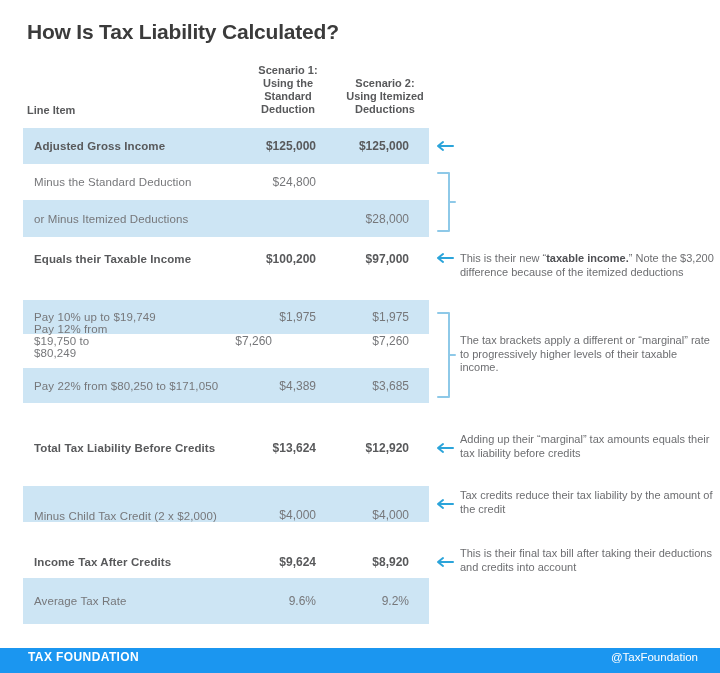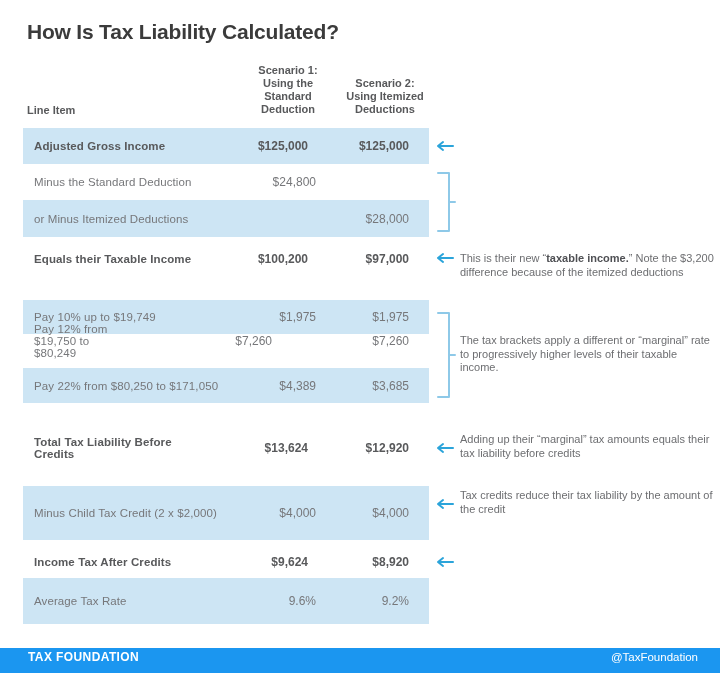--- a/index.html
+++ b/index.html
@@ -14,21 +14,21 @@
   .colhead{position:absolute;font-size:11px;font-weight:bold;color:#58595b;line-height:13px;}
   .colhead.center{text-align:center;white-space:pre-line;}
   .line-item-head{left:27px;top:104px;}
   .s1-head{left:228px;top:64px;width:120px;}
   .s2-head{left:325px;top:77px;width:120px;}
   .row{
     position:absolute;left:23px;width:406px;display:flex;align-items:center;
     box-sizing:border-box;padding:0 20px 0 11px;font-size:11.5px;color:#76777a;
   }
   .row.blue{background:#cde5f4;}
-  .row.emph{color:#58595b;font-weight:bold;gap:8px;}
+  .row.emph{color:#58595b;font-weight:bold;}
   .row .label{flex:1;letter-spacing:0.1px;}
   .row .v1{width:97px;text-align:right;font-size:12px;}
   .row .v2{width:93px;text-align:right;font-size:12px;}
   .ann{
     position:absolute;left:460px;width:254px;font-size:11px;line-height:13.5px;color:#6d6e71;
   }
   .ann b{color:#4f5054;}
   .marker{position:absolute;}
   .footer{
     position:absolute;left:0;top:648px;width:720px;height:25px;background:#1b96f0;
@@ -87,21 +87,21 @@
   <div class="row blue" style="top:368px;height:35px;">
     <span class="label">Pay 22% from $80,250 to $171,050</span>
     <span class="v1">$4,389</span>
     <span class="v2">$3,685</span>
   </div>
   <div class="row emph" style="top:430px;height:36px;">
     <span class="label">Total Tax Liability Before Credits</span>
     <span class="v1">$13,624</span>
     <span class="v2">$12,920</span>
   </div>
-  <div class="row blue" style="top:486px;height:54px;">
+  <div class="row blue" style="top:486px;height:36px;align-items:flex-end;">
     <span class="label">Minus Child Tax Credit (2 x $2,000)</span>
     <span class="v1">$4,000</span>
     <span class="v2">$4,000</span>
   </div>
   <div class="row emph" style="top:544px;height:36px;">
     <span class="label">Income Tax After Credits</span>
     <span class="v1">$9,624</span>
     <span class="v2">$8,920</span>
   </div>
   <div class="row blue" style="top:578px;height:46px;align-items:center;">
@@ -136,19 +136,20 @@
   </svg>
   <svg class="marker" style="left:434px;top:556px;" width="20" height="12" viewBox="0 0 20 12">
     <path d="M19 6 H5" stroke="#2ba4da" stroke-width="2" fill="none" stroke-linecap="round"></path>
     <path d="M9 2 L4 6 L9 10" stroke="#2ba4da" stroke-width="2" fill="none" stroke-linecap="round" stroke-linejoin="round"></path>
   </svg>
 
   <div class="ann" style="top:252px;"><span>This is their new “</span><b>taxable income.</b><span>” Note the $3,200 difference because of the itemized deductions</span></div>
   <div class="ann" style="top:334px;"><span>The tax brackets apply a different or “marginal” rate to progressively higher levels of their taxable income.</span><b></b><span></span></div>
   <div class="ann" style="top:433px;"><span>Adding up their “marginal” tax amounts equals their tax liability before credits</span><b></b><span></span></div>
   <div class="ann" style="top:489px;"><span>Tax credits reduce their tax liability by the amount of the credit</span><b></b><span></span></div>
+  <div class="ann" style="top:547px;"><span>This is their final tax bill after taking their deductions and credits into account</span><b></b><span></span></div>
 
   <div class="footer">
     <span class="brand">TAX FOUNDATION</span>
     <span class="handle">@TaxFoundation</span>
   </div>
 
 </div>
 
 </body></html>

